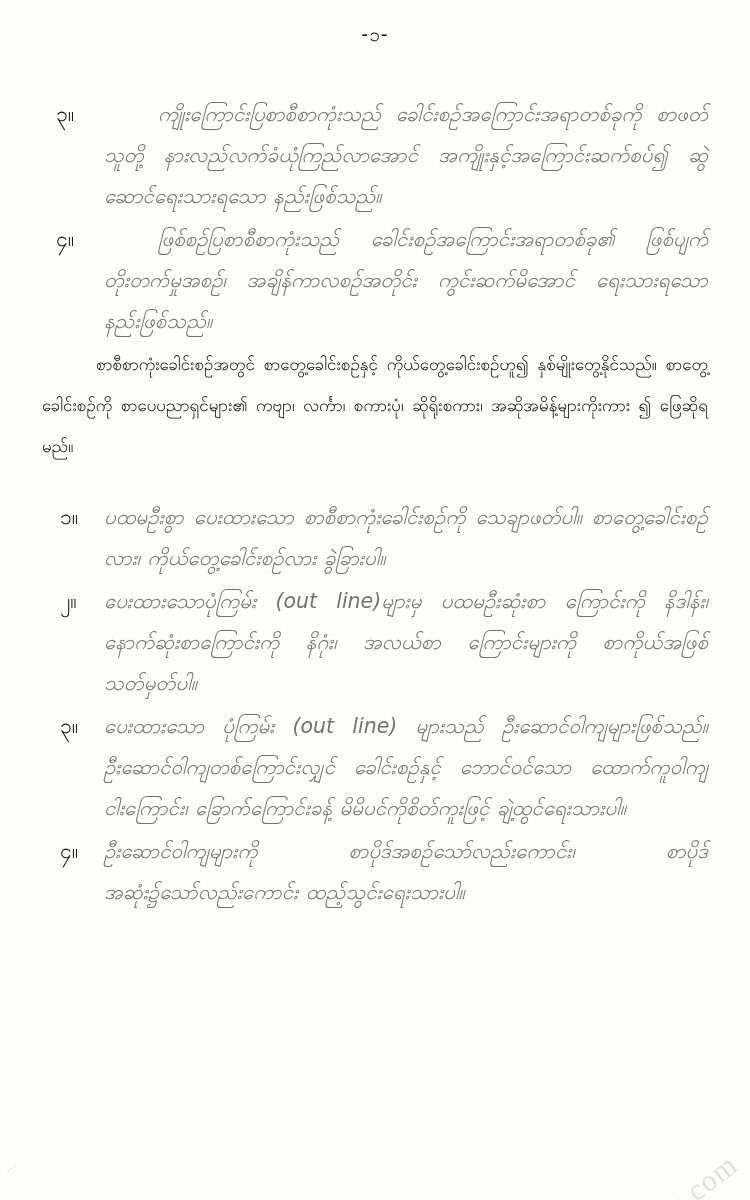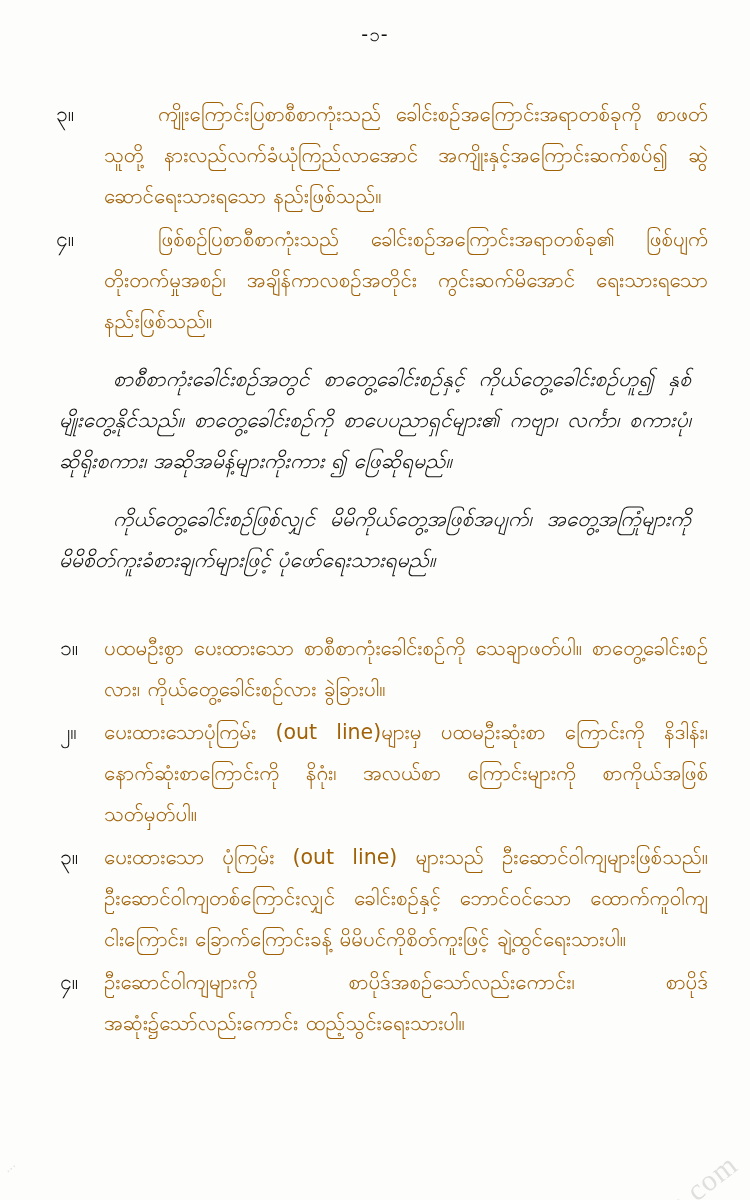--- a/index.html
+++ b/index.html
@@ -43,34 +43,34 @@
     padding-left: 14px;
     box-sizing: border-box;
     color: #111;
   }
   .body-text {
     flex: 1 1 auto;
     font-size: 20.5px;
     line-height: 41px;
     text-align: justify;
     text-justify: inter-word;
-    color: #a16207;
+    color: #737373;
     word-spacing: 1px;
+    font-style: italic;
   }
   .body-text.indent {
     text-indent: 54px;
   }
   .para-plain {
-    font-size: 21px;
+    font-size: 17px;
     line-height: 41px;
     text-align: justify;
     color: #111;
     text-indent: 54px;
-    margin: 17px;
-    font-style: italic;
+    margin: 0;
   }
   .section-gap {
     height: 30px;
   }
   .exercise .marker {
     padding-left: 18px;
   }
   .exercise .body-text {
     text-indent: 0;
   }
@@ -109,21 +109,20 @@
     <div class="marker">၃။</div>
     <div class="body-text indent">ကျိုးကြောင်းပြစာစီစာကုံးသည် ခေါင်းစဉ်အကြောင်းအရာတစ်ခုကို စာဖတ်သူတို့ နားလည်လက်ခံယုံကြည်လာအောင် အကျိုးနှင့်အကြောင်းဆက်စပ်၍ ဆွဲဆောင်ရေးသားရသော နည်းဖြစ်သည်။</div>
   </div>
 
   <div class="block">
     <div class="marker">၄။</div>
     <div class="body-text indent">ဖြစ်စဉ်ပြစာစီစာကုံးသည် ခေါင်းစဉ်အကြောင်းအရာတစ်ခု၏ ဖြစ်ပျက်တိုးတက်မှုအစဉ်၊ အချိန်ကာလစဉ်အတိုင်း ကွင်းဆက်မိအောင် ရေးသားရသော နည်းဖြစ်သည်။</div>
   </div>
 
   <p class="para-plain">စာစီစာကုံးခေါင်းစဉ်အတွင် စာတွေ့ခေါင်းစဉ်နှင့် ကိုယ်တွေ့ခေါင်းစဉ်ဟူ၍ နှစ်မျိုးတွေ့နိုင်သည်။ စာတွေ့ခေါင်းစဉ်ကို စာပေပညာရှင်များ၏ ကဗျာ၊ လင်္ကာ၊ စကားပုံ၊ ဆိုရိုးစကား၊ အဆိုအမိန့်များကိုးကား ၍ ဖြေဆိုရမည်။</p>
-  <p class="para-plain">ကိုယ်တွေ့ခေါင်းစဉ်ဖြစ်လျှင် မိမိကိုယ်တွေ့အဖြစ်အပျက်၊ အတွေ့အကြုံများကို မိမိစိတ်ကူးခံစားချက်များဖြင့် ပုံဖော်ရေးသားရမည်။</p>
 
   <div class="section-gap"></div>
 
   <div class="block exercise">
     <div class="marker">၁။</div>
     <div class="body-text">ပထမဦးစွာ ပေးထားသော စာစီစာကုံးခေါင်းစဉ်ကို သေချာဖတ်ပါ။ စာတွေ့ခေါင်းစဉ်လား၊ ကိုယ်တွေ့ခေါင်းစဉ်လား ခွဲခြားပါ။</div>
   </div>
 
   <div class="block exercise">
     <div class="marker">၂။</div>

